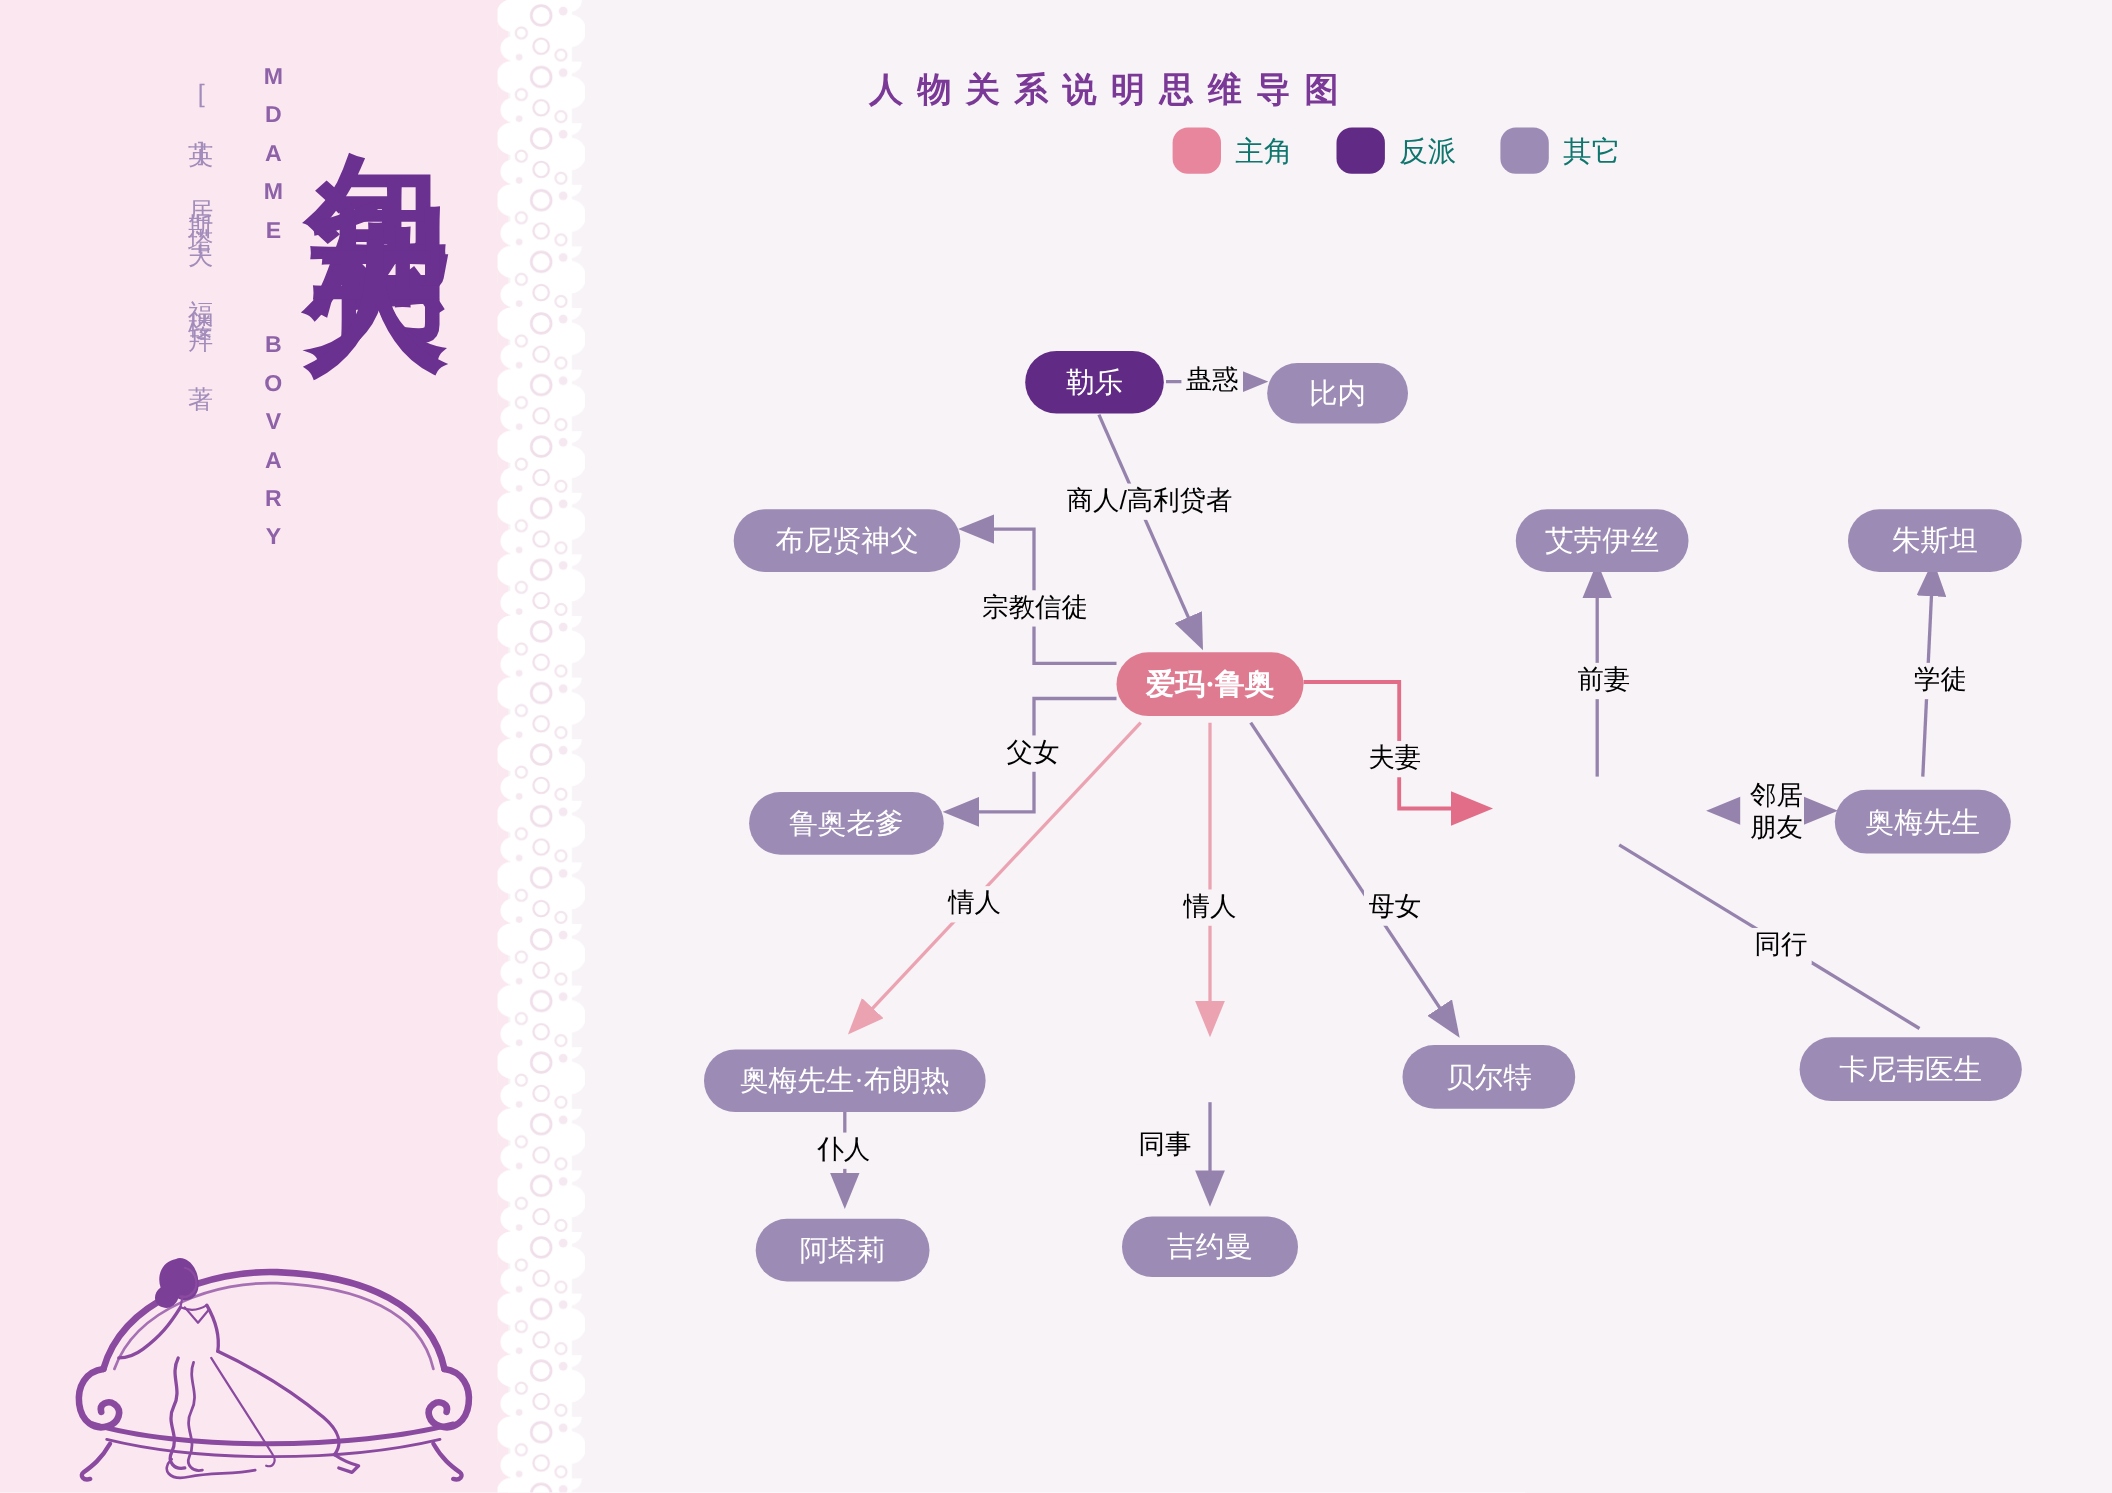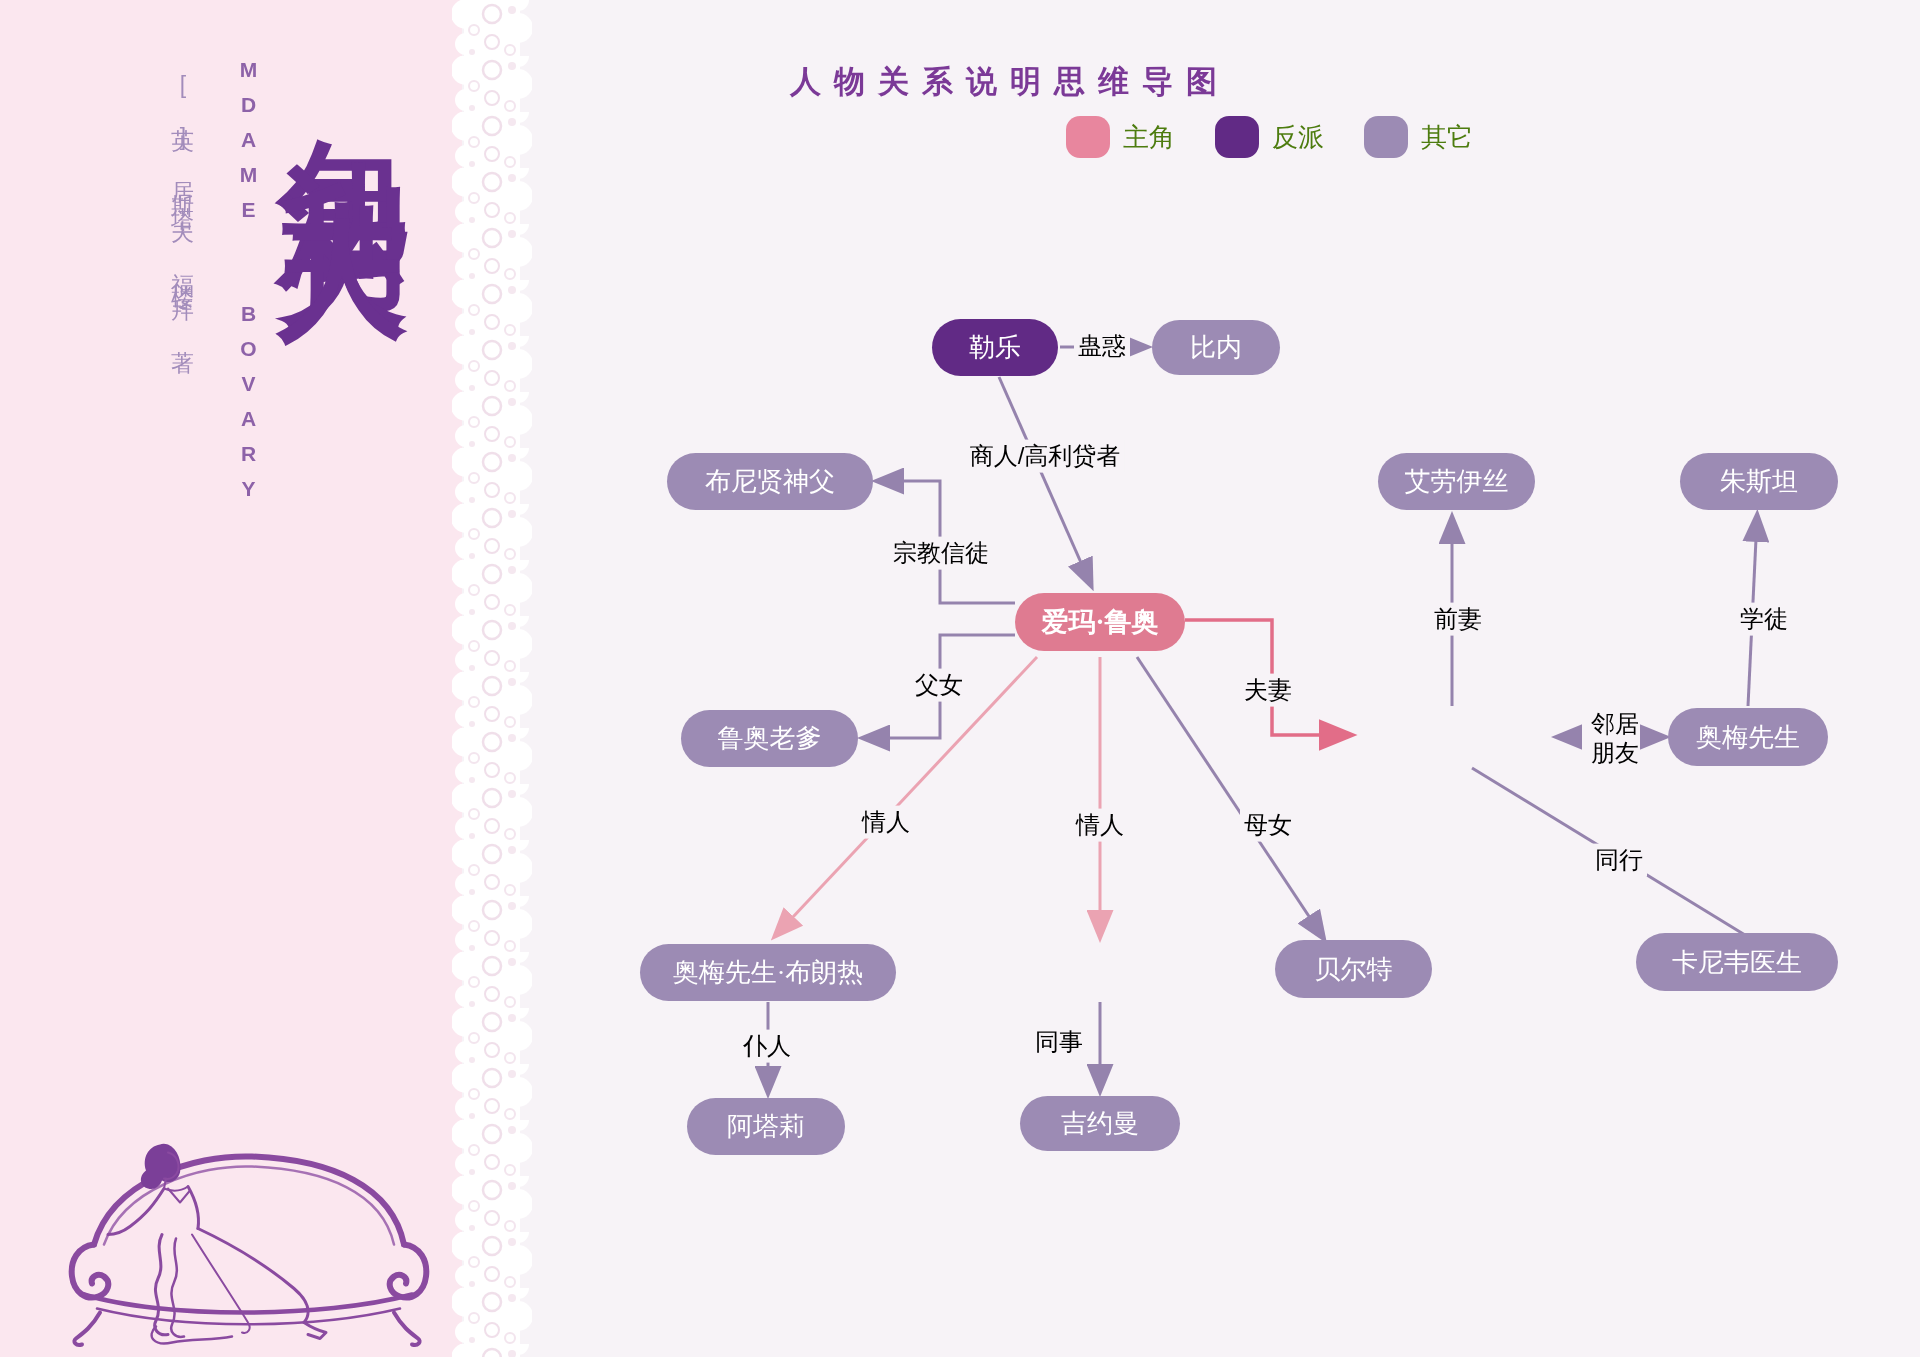--- a/index.html
+++ b/index.html
@@ -36,28 +36,28 @@
     position:absolute; left:740px; top:60px; width:540px; height:44px;
     line-height:44px; text-align:center;
     font-size:31px; font-weight:bold; letter-spacing:13px; color:#7b3997;
   }
   .legend { position:absolute; left:1066px; top:116px; display:flex; align-items:center; gap:40px; }
   .legend-item { display:flex; align-items:center; gap:13px; }
   .swatch { width:44px; height:42px; border-radius:14px; }
   .sw-main { background:#e8869e; }
   .sw-villain { background:#612a85; }
   .sw-other { background:#9c8bb4; }
-  .legend-label { font-size:26px; color:#4d7c0f; }
+  .legend-label { font-size:26px; color:#0f766e; }
 
   
   .node {
     position:absolute; display:flex; align-items:center; justify-content:center;
     border-radius:29px; color:#fff; font-size:26px; white-space:nowrap;font-family:Liberation Serif, serif;
   }
-  .node.other   { background:#9c8bb4; }
+  .node.other   { background:#9c8bb4;margin-top:10px; }
   .node.villain { background:#612a85; }
   .node.main    { background:#df7b91; font-weight:bold; font-size:27px; }
 
   
   .edges { position:absolute; left:0; top:0; pointer-events:none; }
   .elabel {
     position:absolute; transform:translate(-50%,-50%);
     background:#f7f3f7; color:#000000; font-size:24px;
     padding:2px 4px; white-space:nowrap; text-align:right; line-height:1.2;
   }

